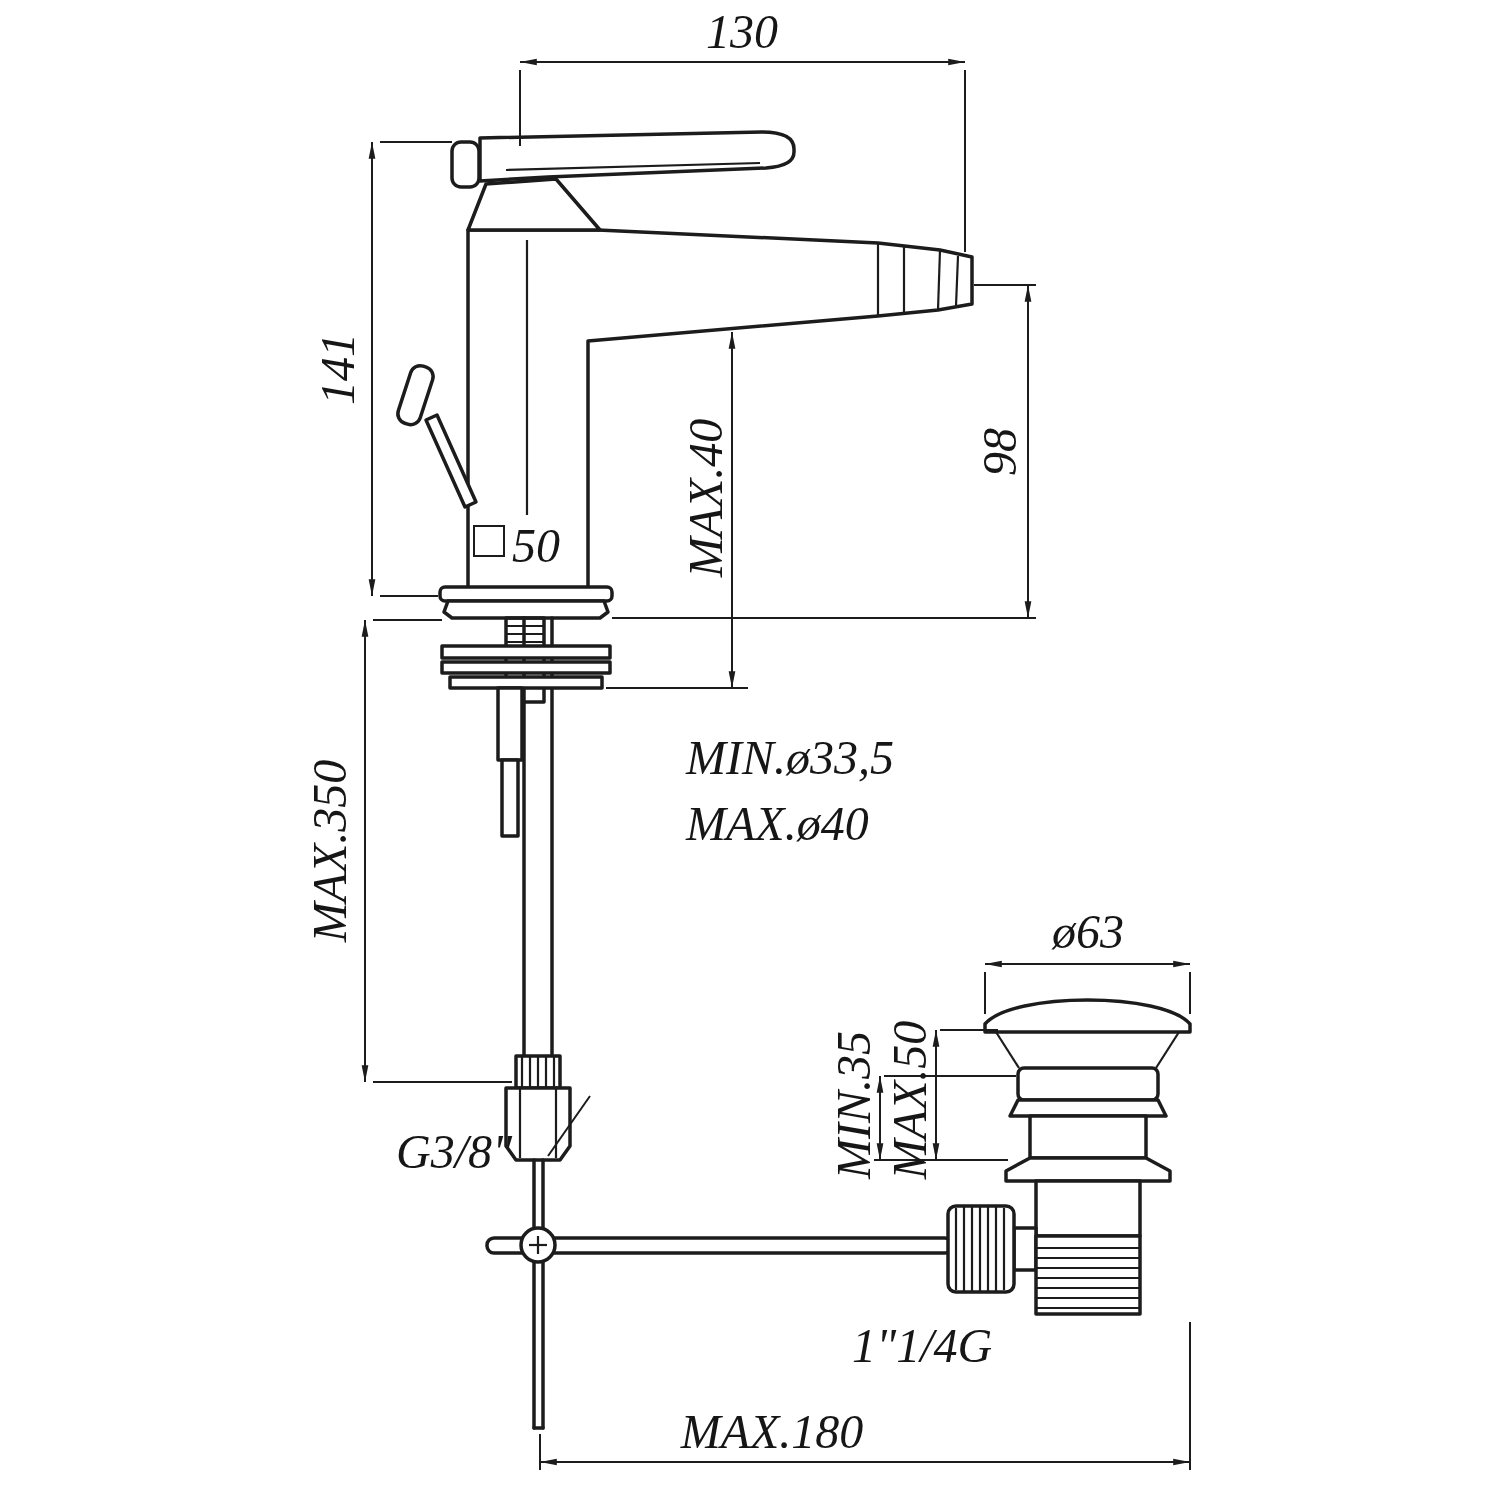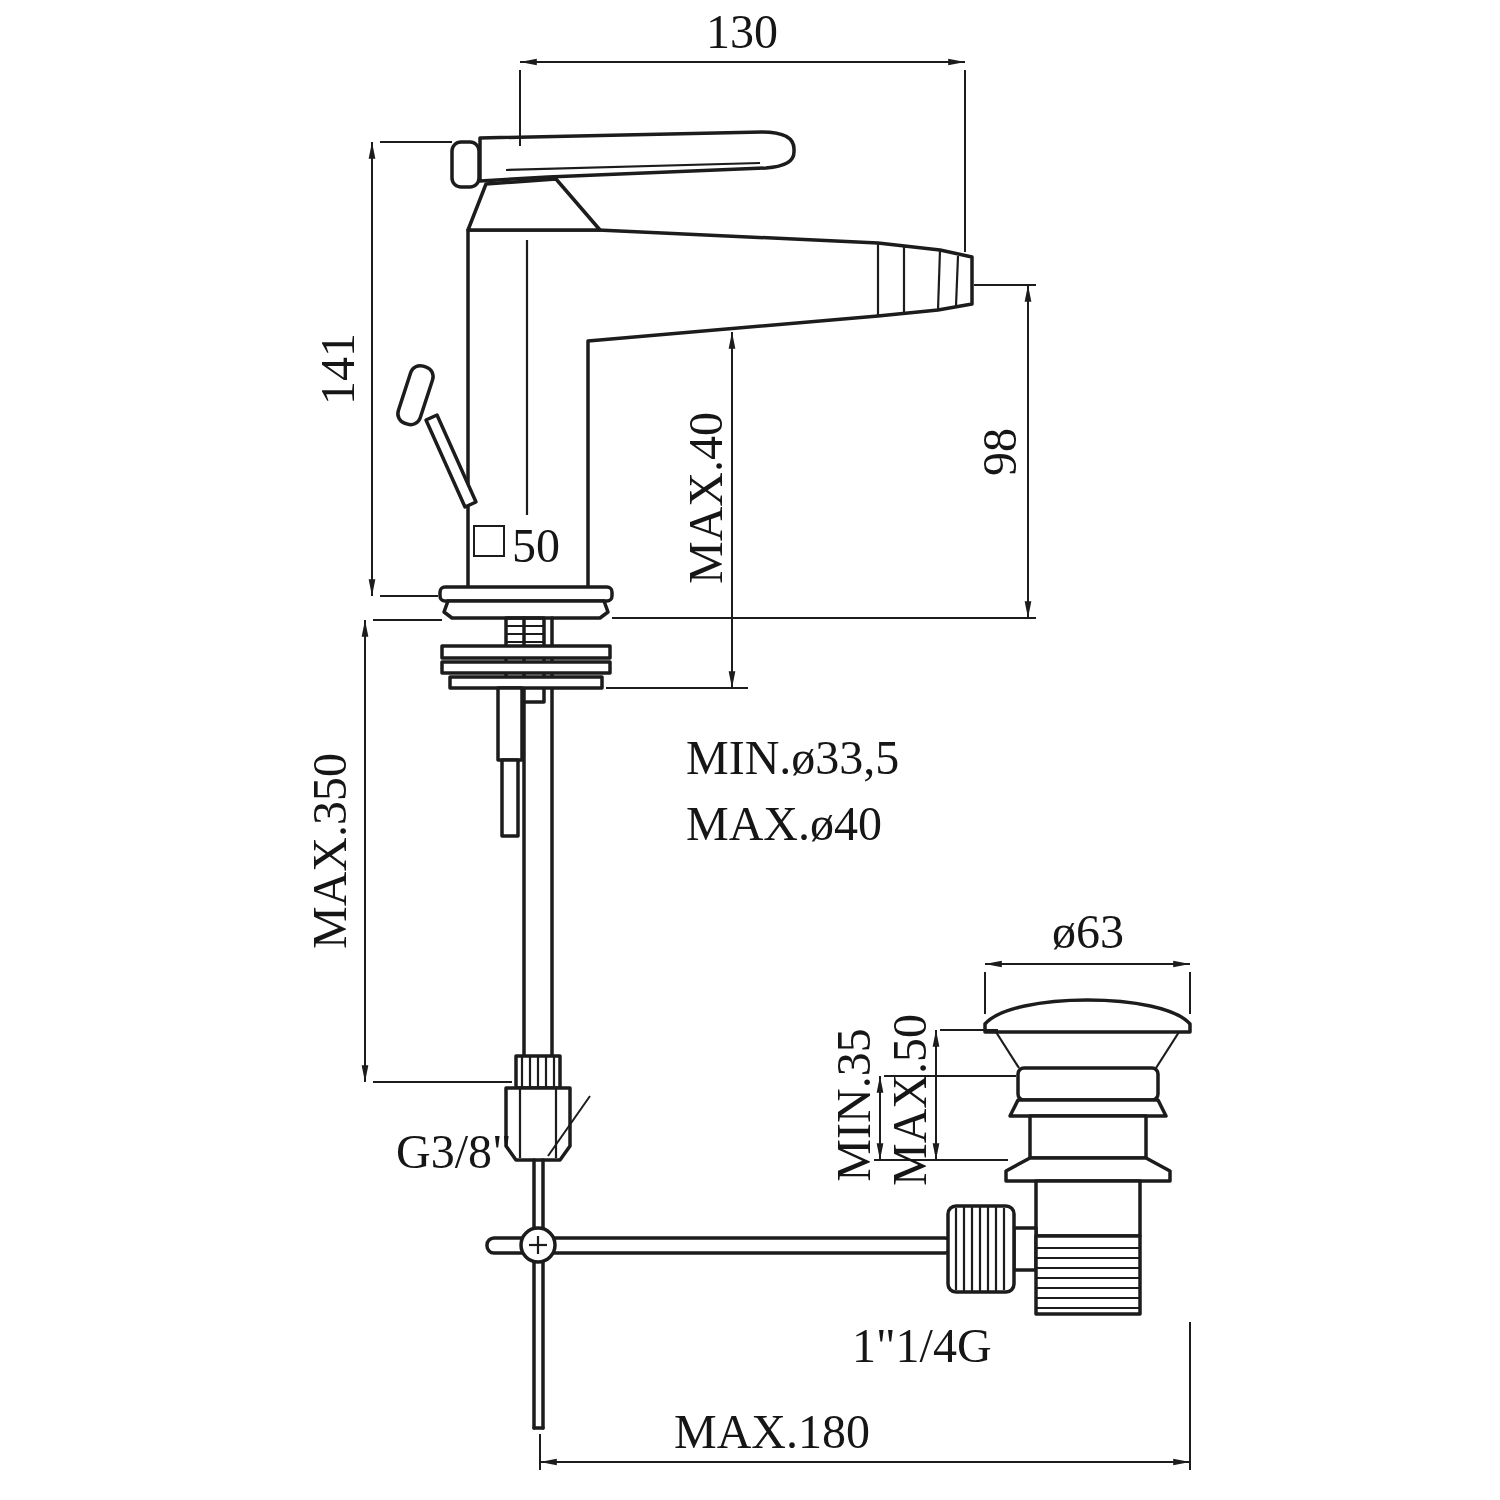--- a/index.html
+++ b/index.html
@@ -1,16 +1,16 @@
 <!DOCTYPE html>
 <html><head>
 <meta charset="utf-8">
 <style>
   html,body{margin:0;padding:0;background:#ffffff;}
-  .canvas{position:relative;width:1500px;height:1500px;background:#ffffff;overflow:hidden;}
+  .canvas{position:relative;width:1500px;height:1500px;background:#ffffff;overflow:hidden;font-style:italic;}
   svg{display:block;}
   .draw{fill:none;stroke:#1c1c1c;stroke-width:3.5;stroke-linejoin:round;stroke-linecap:round;}
   .solid{fill:#ffffff;stroke:#1c1c1c;stroke-width:3.5;stroke-linejoin:round;}
   .thin{stroke:#1c1c1c;stroke-width:2.2;fill:none;}
   .dim{stroke:#1c1c1c;stroke-width:2;fill:none;}
   .dim text{fill:#161616;stroke:none;font-family:"Liberation Serif",serif;font-size:48px;}
 </style>
 </head>
 <body>
 

